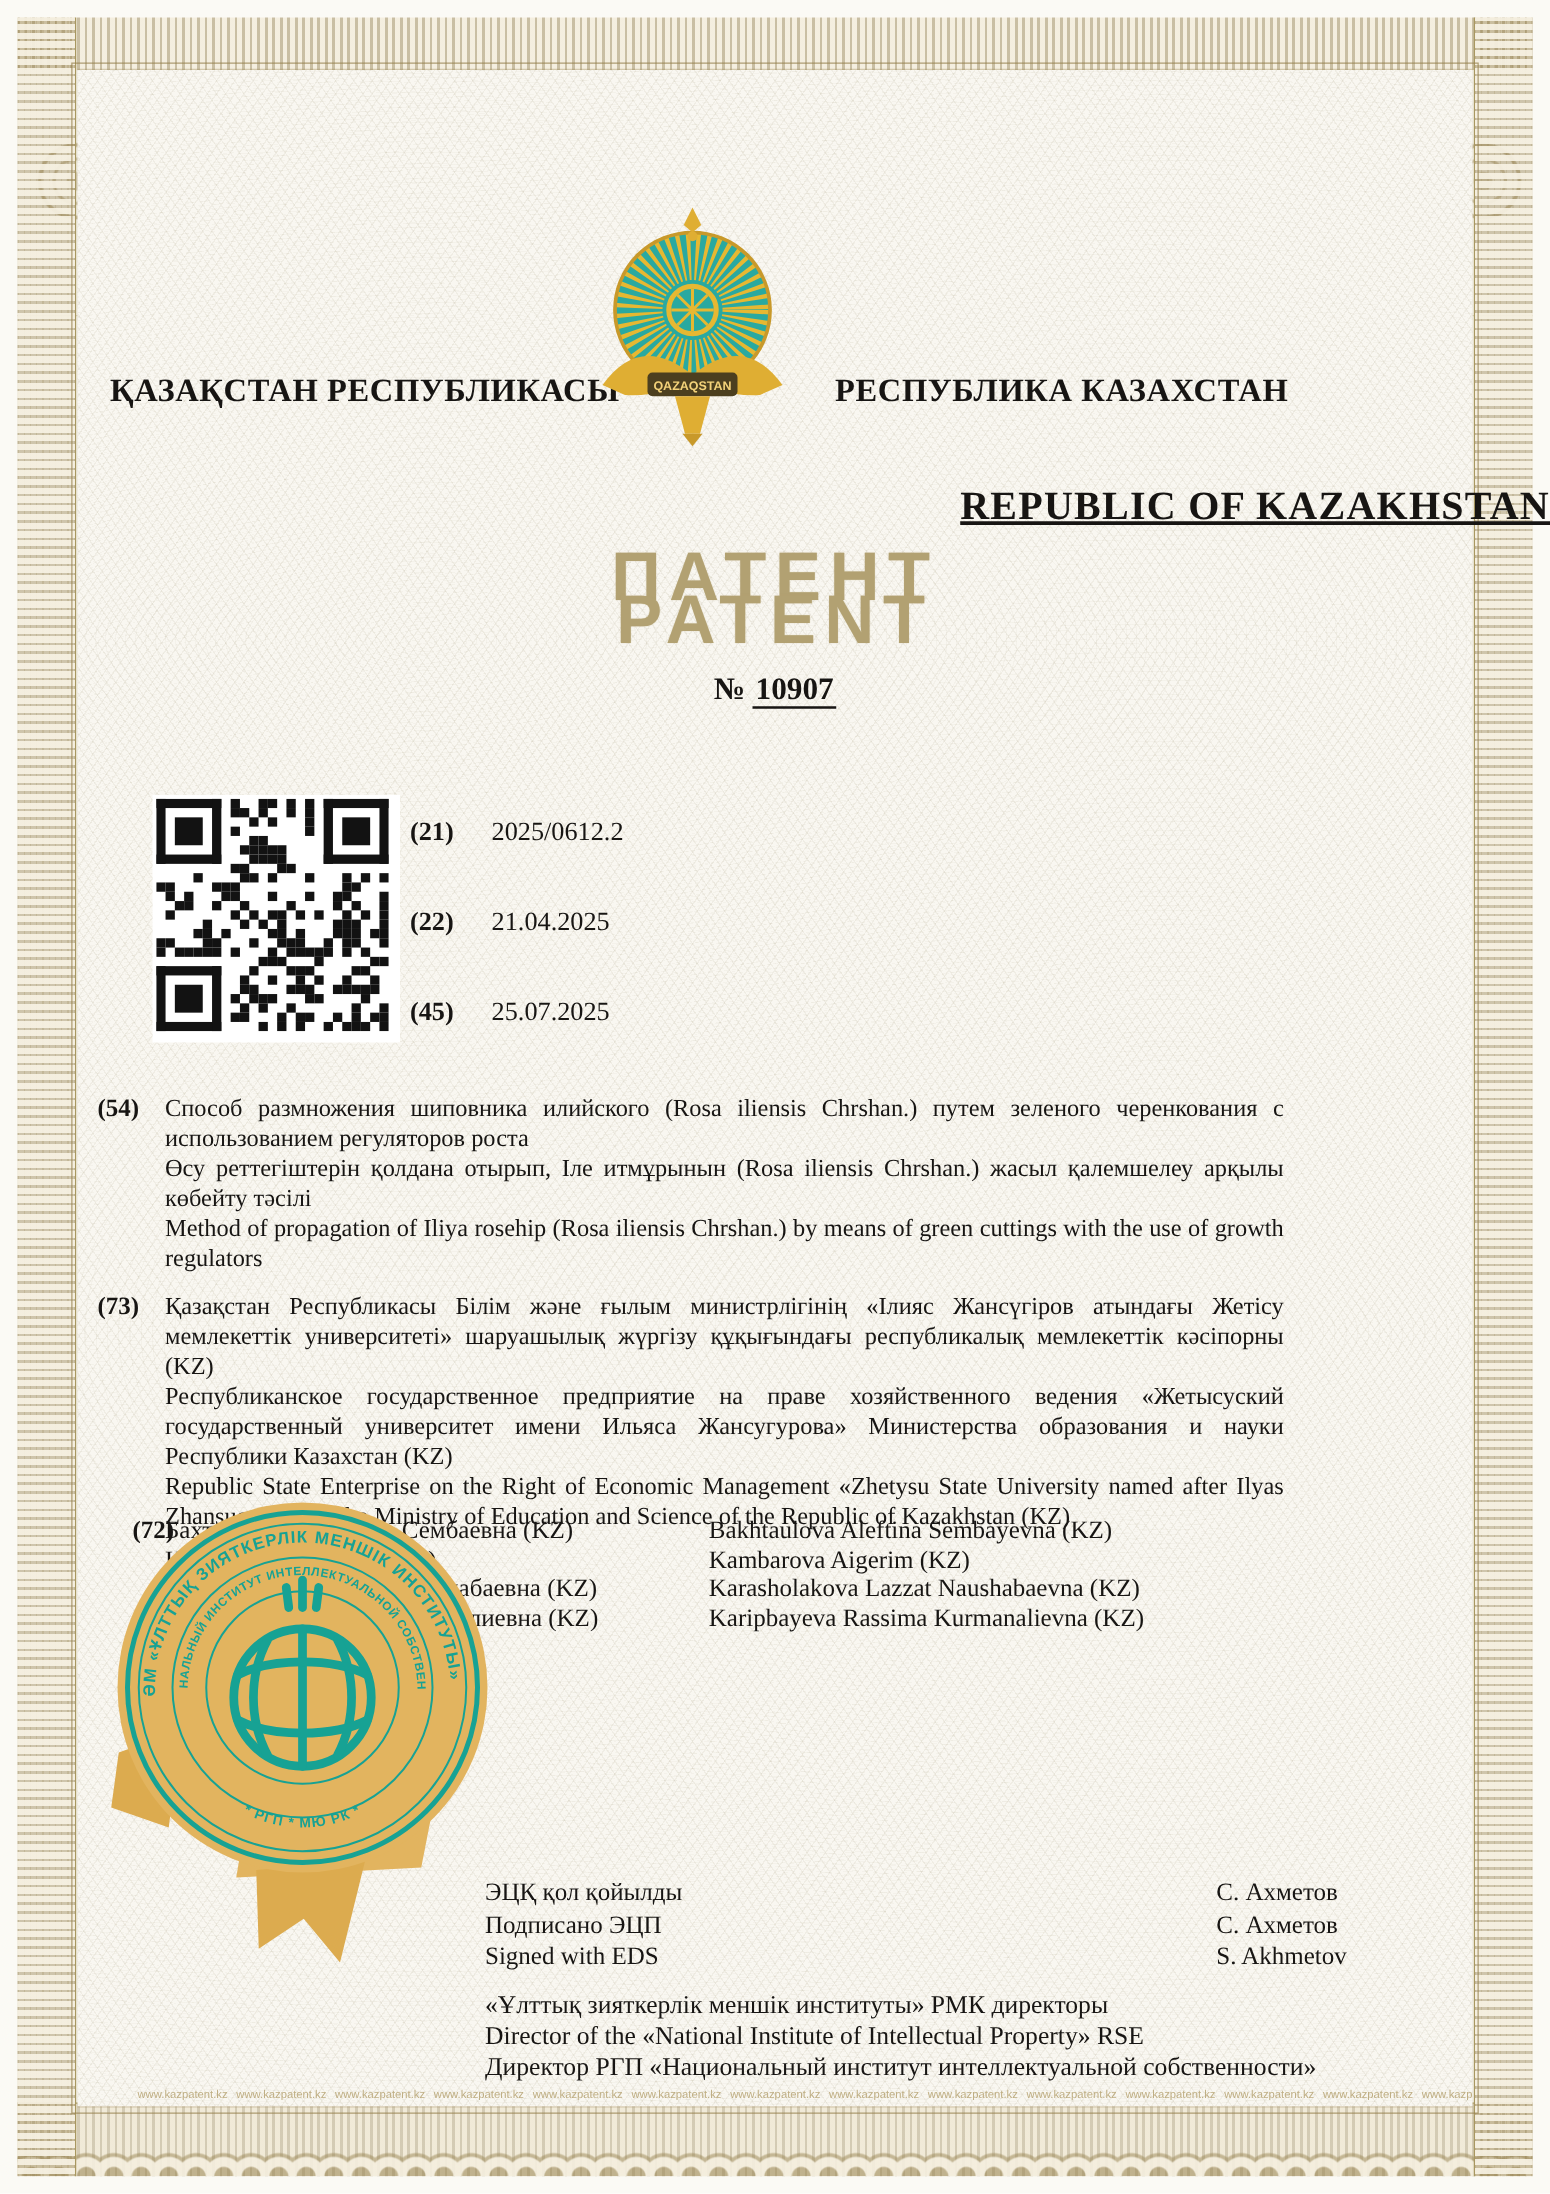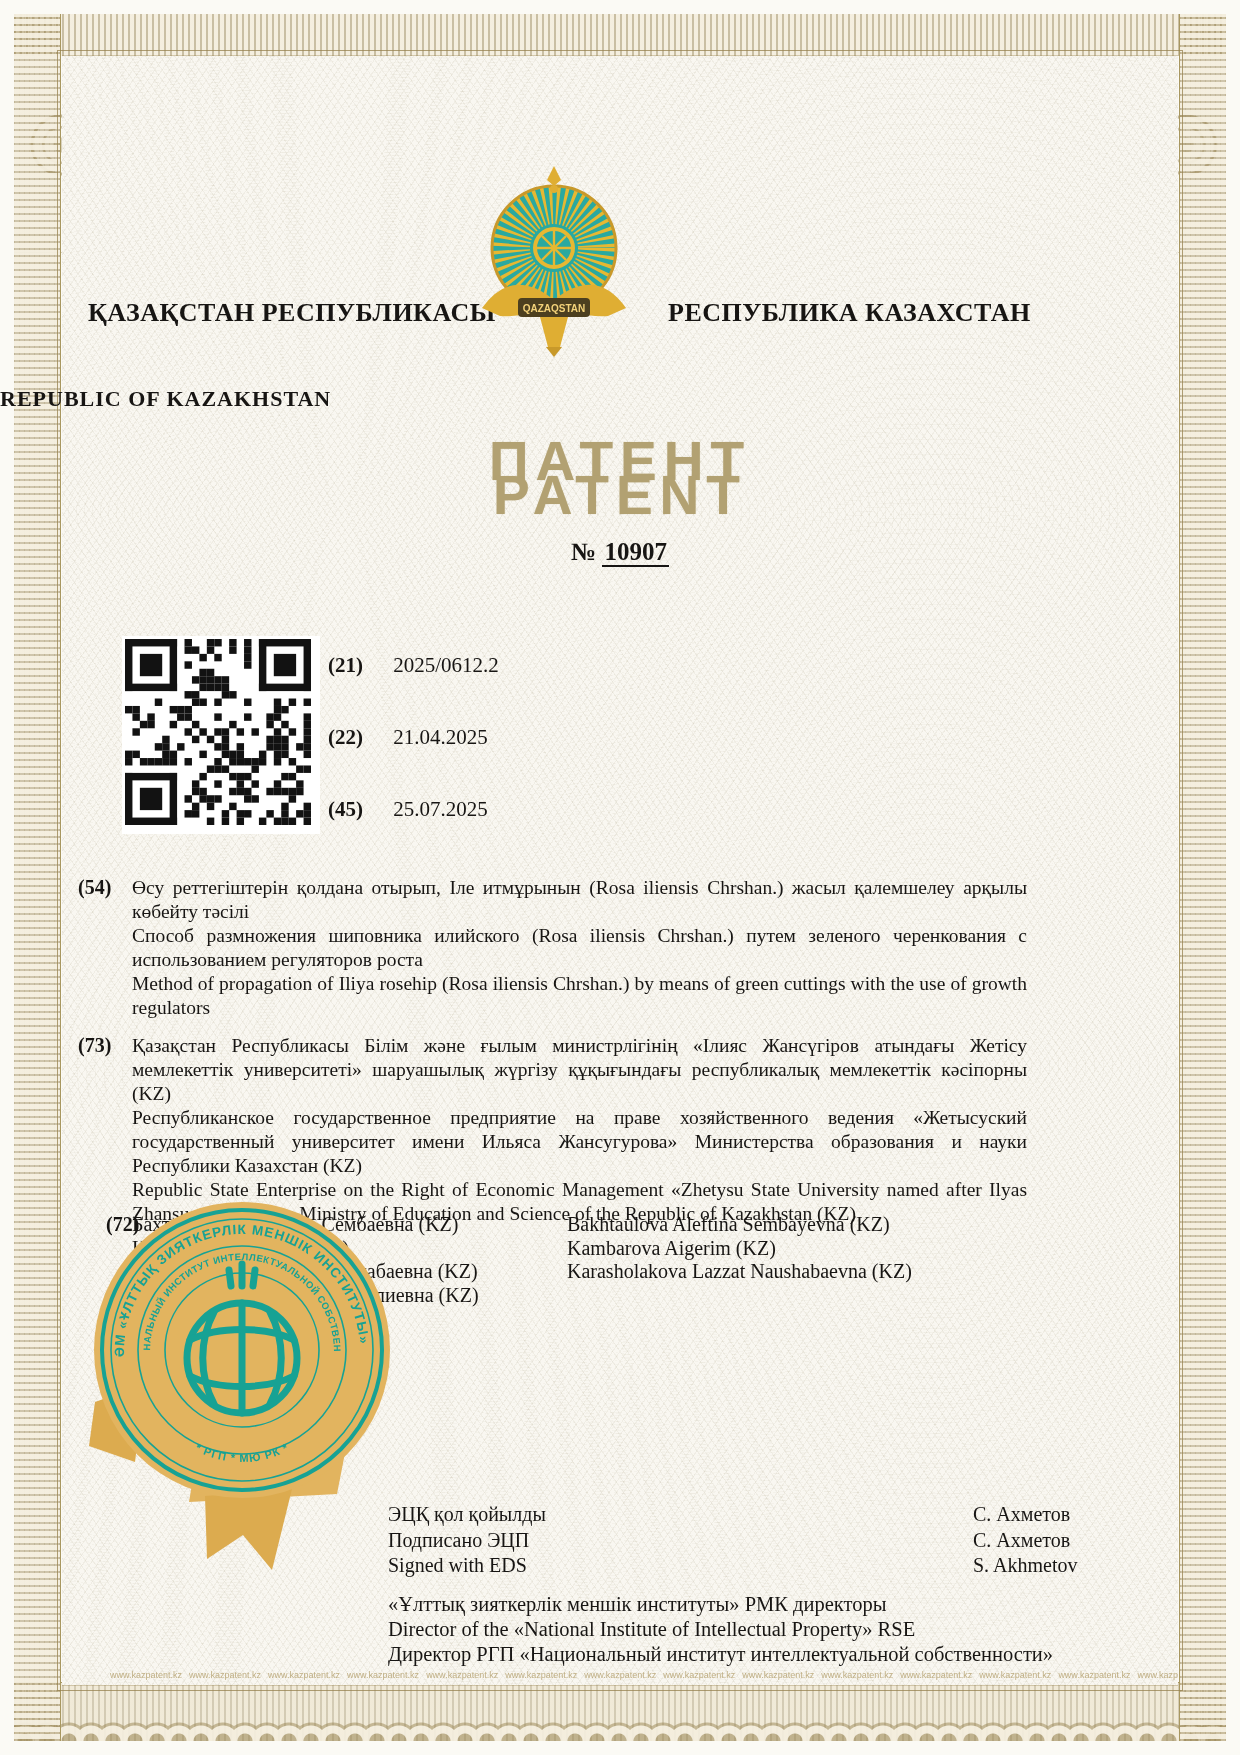--- a/index.html
+++ b/index.html
@@ -60,22 +60,22 @@
   }
   
   .hdr{
     position:absolute;z-index:3;font-weight:bold;font-size:26px;letter-spacing:.5px;
     text-align:center;white-space:nowrap;
   }
   .hdr-kk{left:88px;top:298px;width:380px;}
   .hdr-ru{left:668px;top:298px;width:330px;}
   .emblem{position:absolute;left:462px;top:158px;width:185px;height:200px;z-index:3;}
   .country-en{
-    position:absolute;left:0;top:386px;width:100%;text-align:left;z-index:3;
-    font-weight:bold;font-size:22px;letter-spacing:1px;
+    position:absolute;left:0;top:386px;width:100%;text-align:right;z-index:3;
+    font-weight:bold;font-size:32px;letter-spacing:1px;text-decoration:underline;
   }
   .patent-word{
     position:absolute;left:0;width:100%;text-align:center;z-index:3;
     font-family:"Liberation Sans","DejaVu Sans",sans-serif;
     font-weight:700;font-size:55px;line-height:50px;letter-spacing:7px;
     color:#b2a172;text-shadow:0 0 1px rgba(178,161,114,.6);
   }
   .patent-ru{top:436px;}
   .patent-en{top:470px;}
   .number-line{
@@ -387,22 +387,22 @@
     <span class="code">(22)</span>
     <span class="val">21.04.2025</span>
   </div>
   <div class="field-row f45">
     <span class="code">(45)</span>
     <span class="val">25.07.2025</span>
   </div>
 
   <div class="sec-label l54">(54)</div>
   <div class="sec-body b54">
+    <p>Способ размножения шиповника илийского (Rosa iliensis Chrshan.) путем зеленого черенкования с использованием регуляторов роста</p>
     <p>Өсу реттегіштерін қолдана отырып, Іле итмұрынын (Rosa iliensis Chrshan.) жасыл қалемшелеу арқылы көбейту тәсілі</p>
-    <p>Способ размножения шиповника илийского (Rosa iliensis Chrshan.) путем зеленого черенкования с использованием регуляторов роста</p>
     <p>Method of propagation of Iliya rosehip (Rosa iliensis Chrshan.) by means of green cuttings with the use of growth regulators</p>
   </div>
 
   <div class="sec-label l73">(73)</div>
   <div class="sec-body b73">
     <p>Қазақстан Республикасы Білім және ғылым министрлігінің «Ілияс Жансүгіров атындағы Жетісу мемлекеттік университеті» шаруашылық жүргізу құқығындағы республикалық мемлекеттік кәсіпорны (KZ)</p>
     <p>Республиканское государственное предприятие на праве хозяйственного ведения «Жетысуский государственный университет имени Ильяса Жансугурова» Министерства образования и науки Республики Казахстан (KZ)</p>
     <p>Republic State Enterprise on the Right of Economic Management «Zhetysu State University named after Ilyas Zhansugurov» of the Ministry of Education and Science of the Republic of Kazakhstan (KZ)</p>
   </div>
 
@@ -415,20 +415,21 @@
     <div class="inv-row">
       <span>Камбарова Айгерим (KZ)</span>
       <span>Kambarova Aigerim (KZ)</span>
     </div>
     <div class="inv-row">
       <span>Карашолакова Лаззат Наушабаевна (KZ)</span>
       <span>Karasholakova Lazzat Naushabaevna (KZ)</span>
     </div>
     <div class="inv-row">
       <span>Карипбаева Расима Курманалиевна (KZ)</span>
+      <span>Karipbayeva Rassima Kurmanalievna (KZ)</span>
     </div>
   </div>
 
   <svg class="seal" viewBox="0 0 310 398">
     <defs>
       <path id="sealOuterArc" d="M 39,162 A 118,118 0 1 1 275,162"></path>
       <path id="sealInnerArc" d="M 65,162 A 92,92 0 1 1 249,162"></path>
       <path id="sealBottomArc" d="M 57,172 A 100,100 0 0 0 257,172"></path>
     </defs>
 

